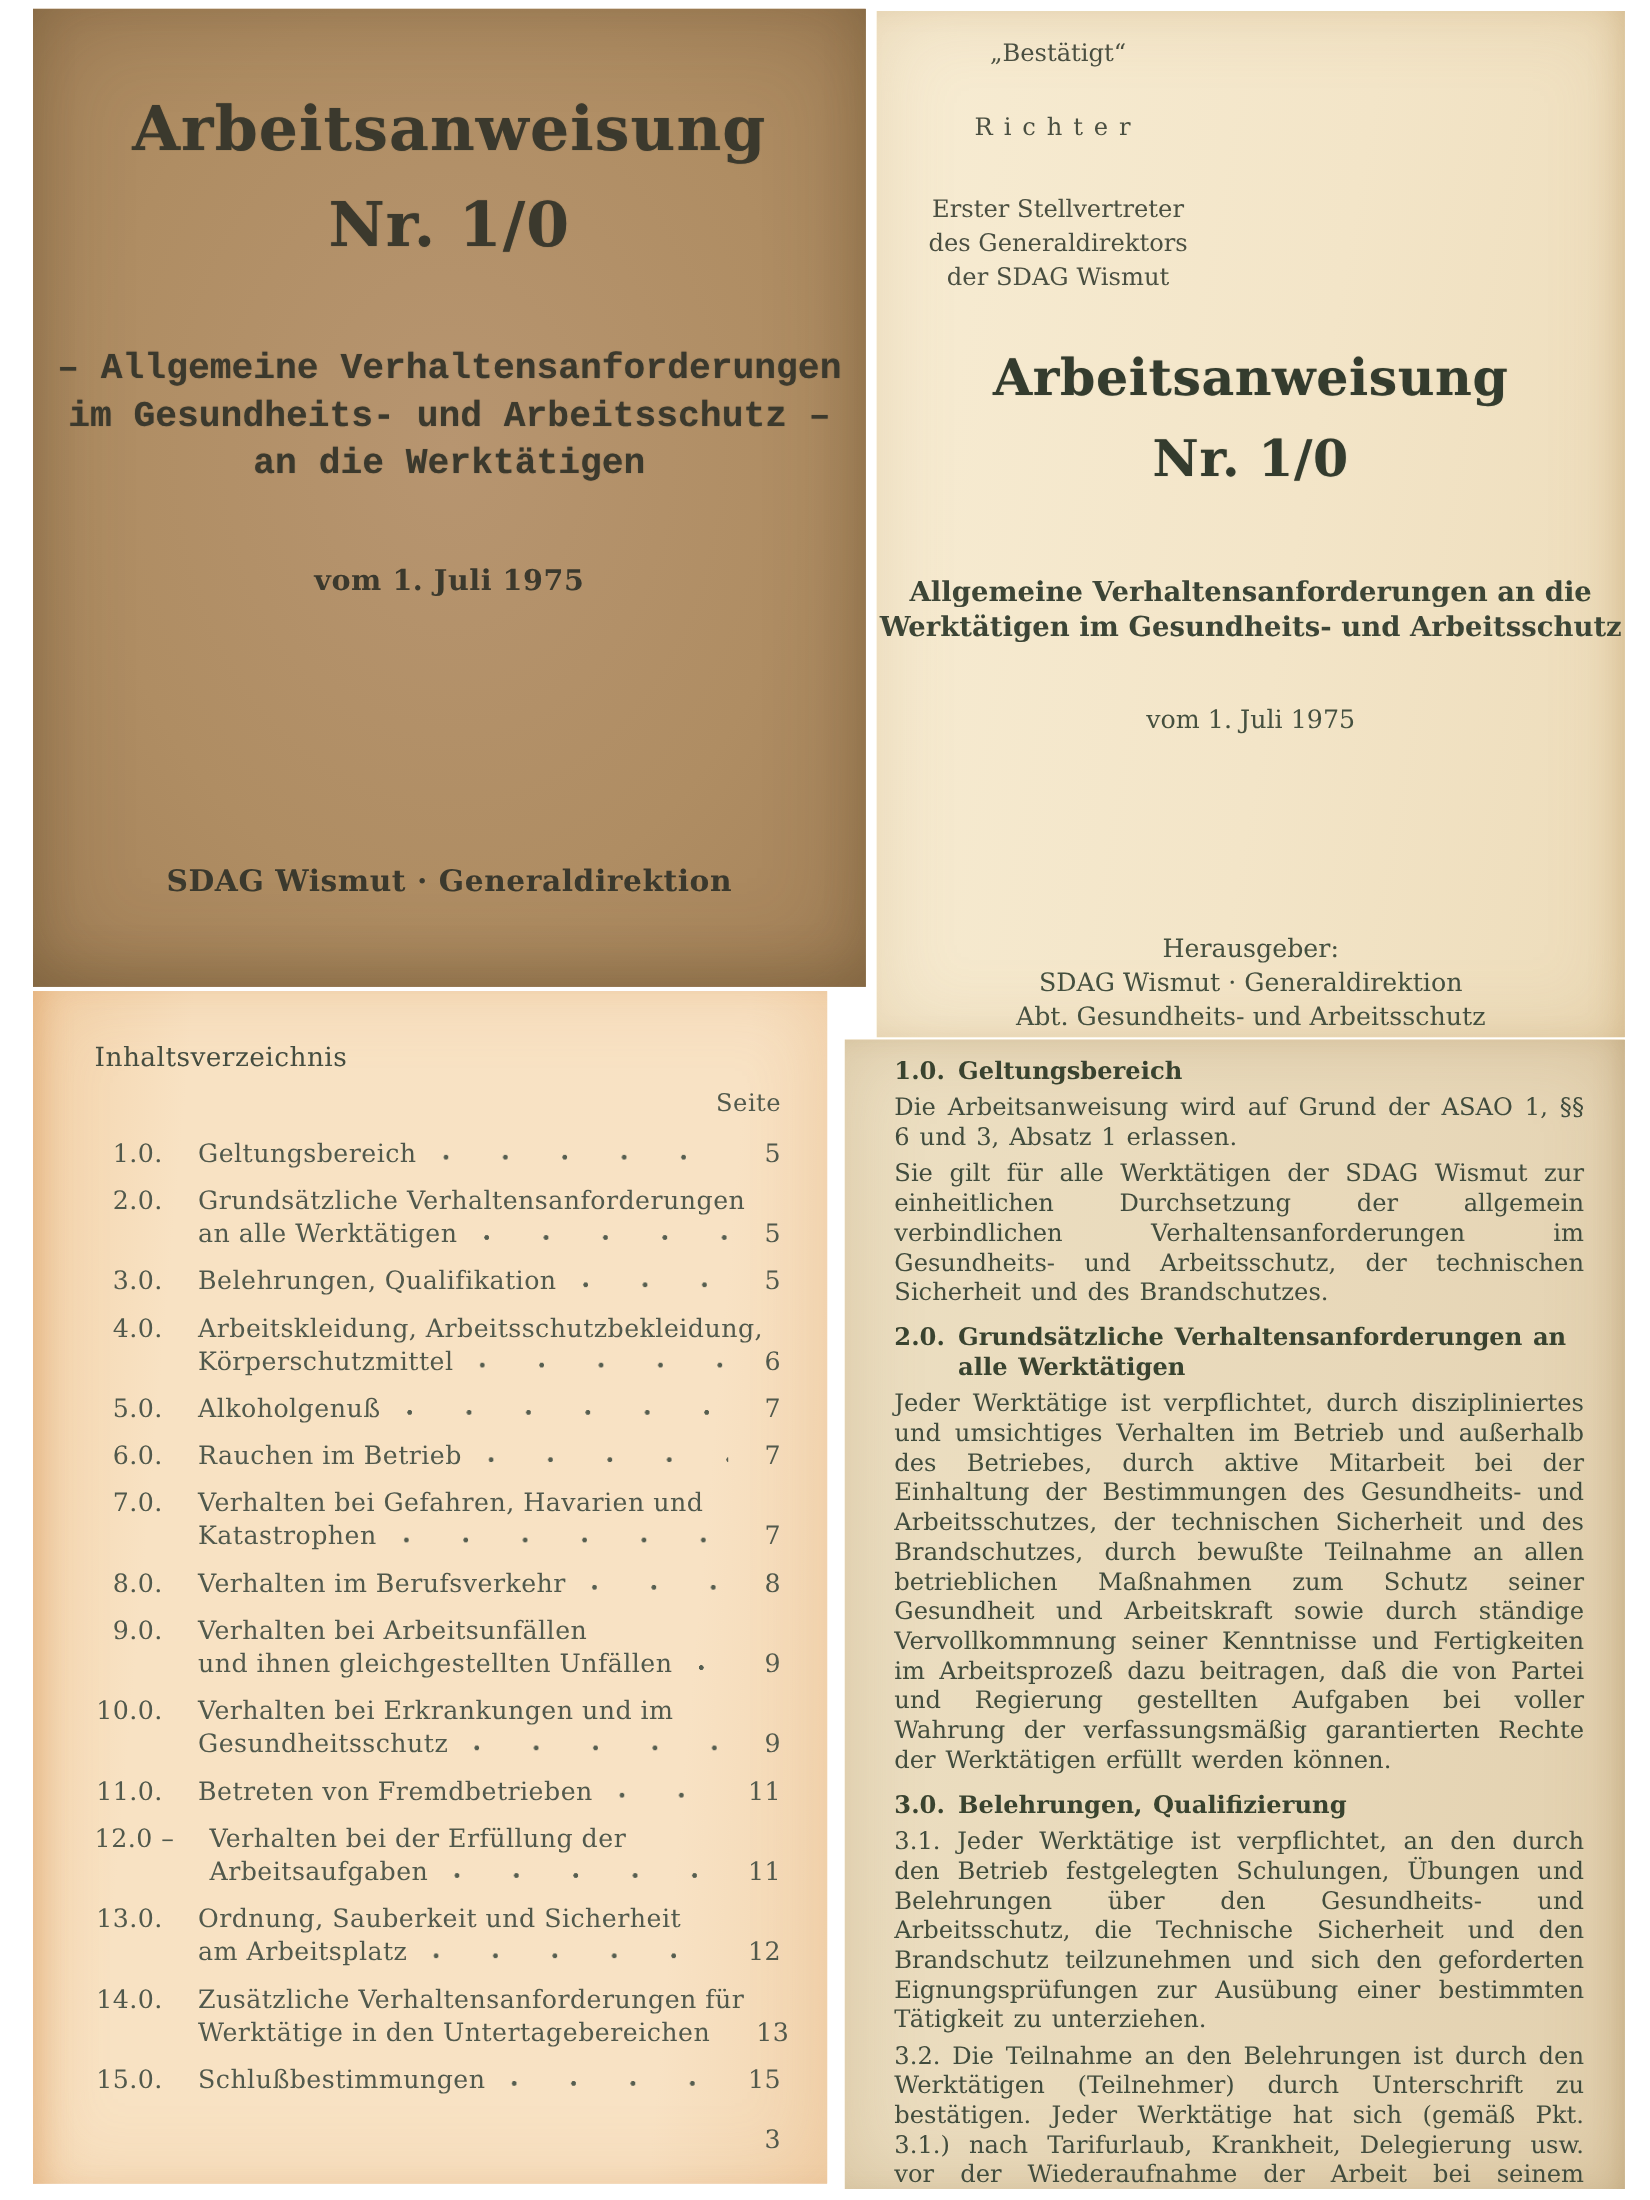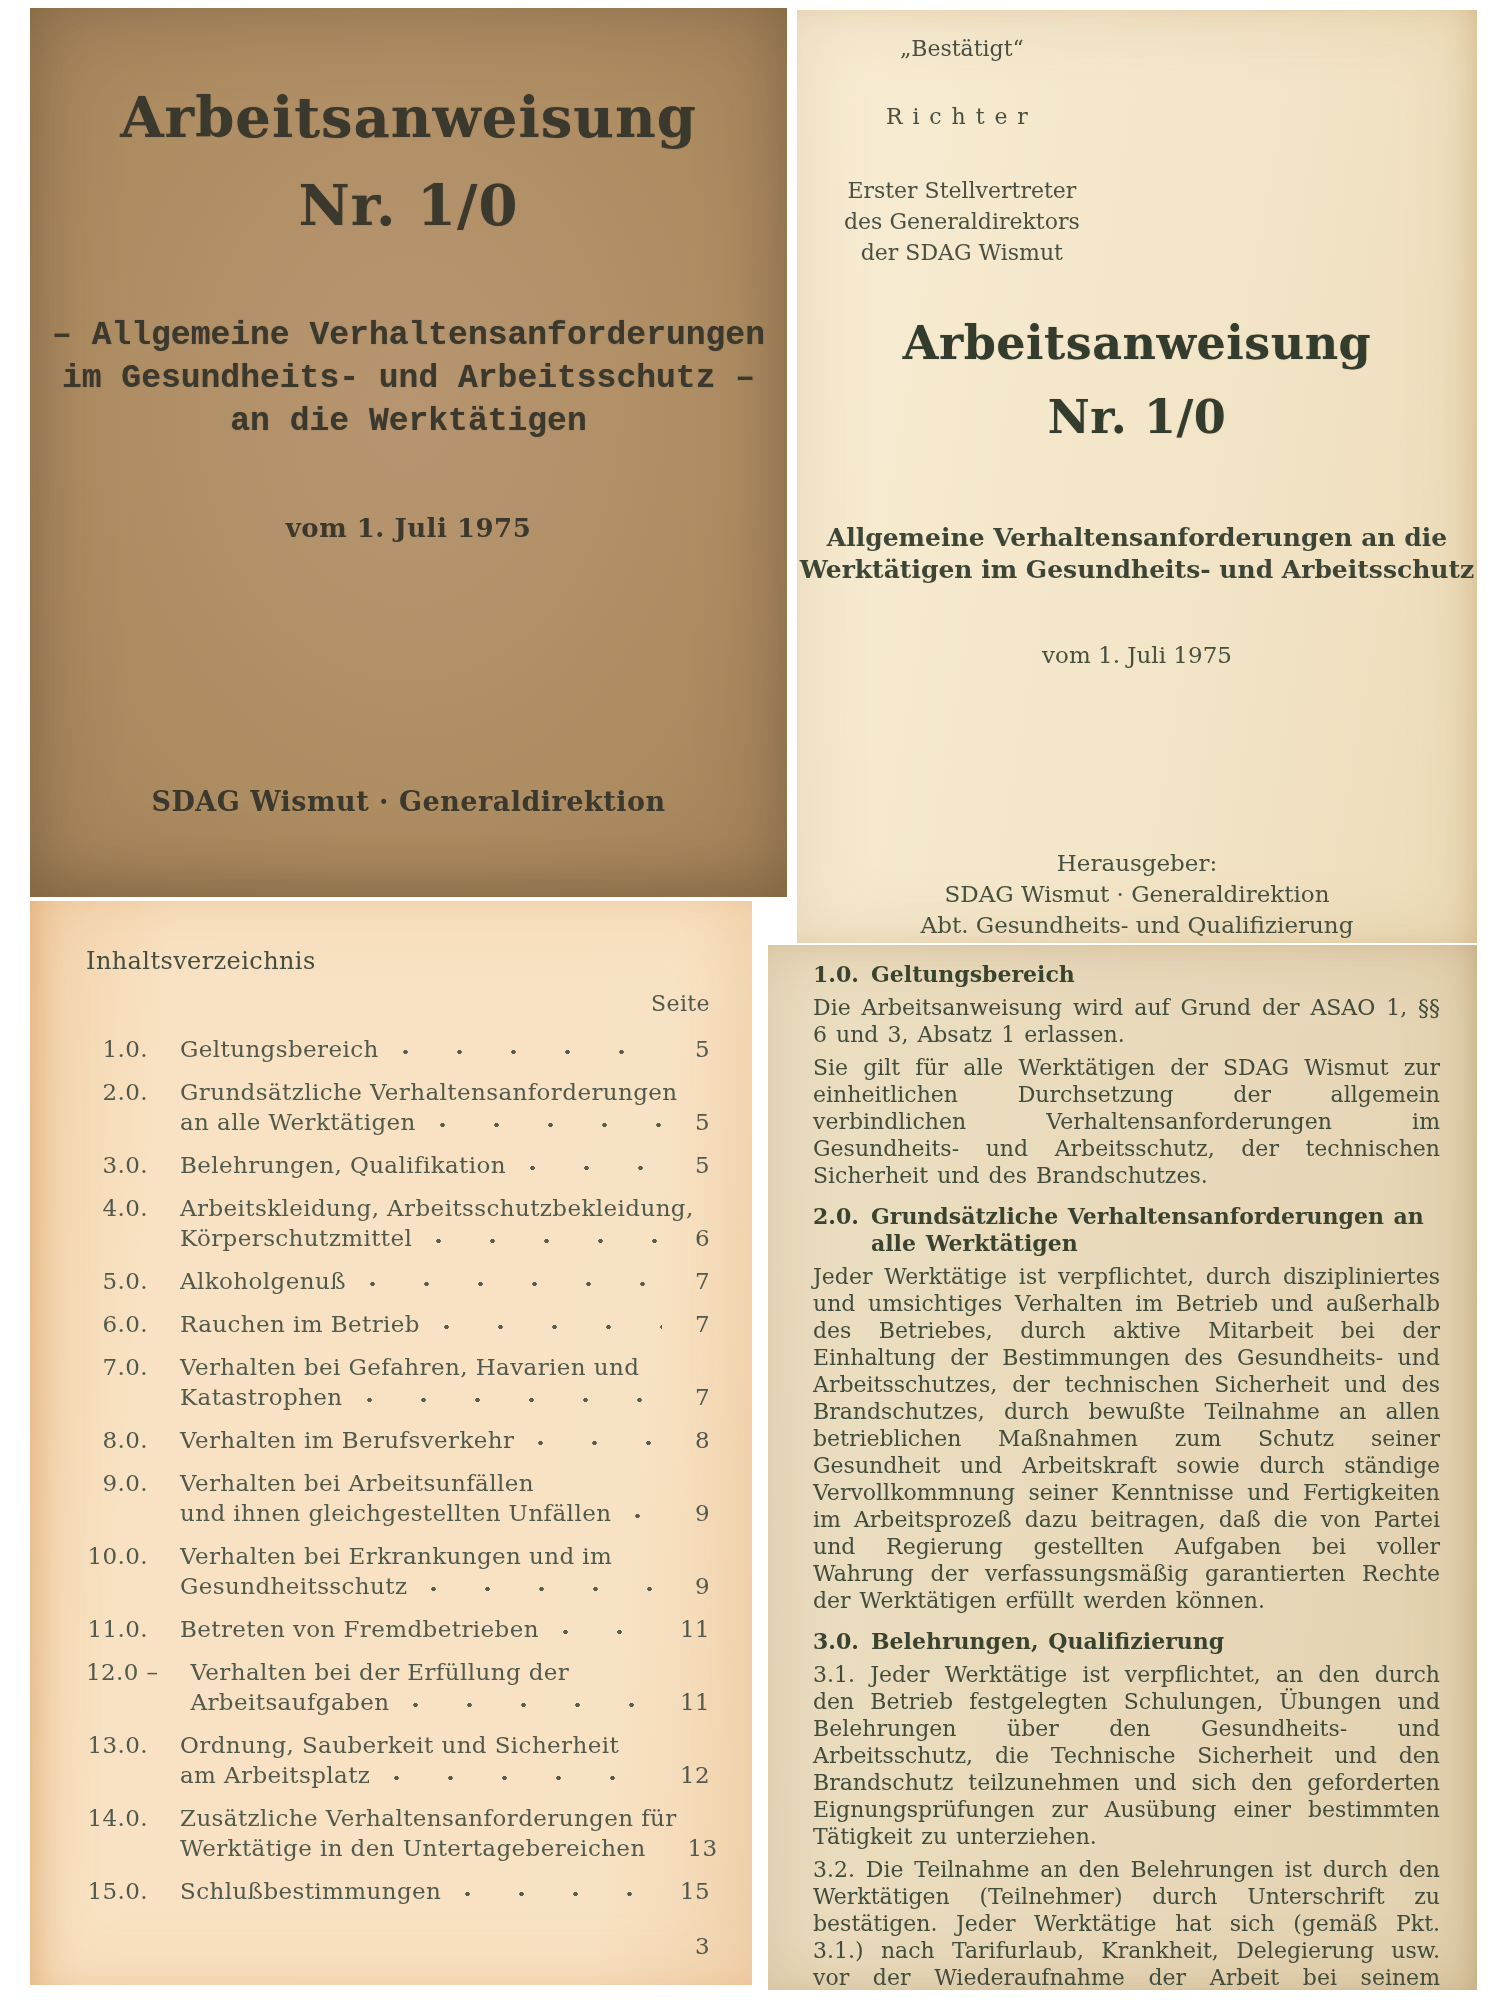--- a/index.html
+++ b/index.html
@@ -136,21 +136,21 @@
   <div class="tp-title l1">Arbeitsanweisung</div>
   <div class="tp-title l2">Nr. 1/0</div>
   <div class="tp-sub">
     <div>Allgemeine Verhaltensanforderungen an die</div>
     <div>Werktätigen im Gesundheits- und Arbeitsschutz</div>
   </div>
   <div class="tp-date">vom 1. Juli 1975</div>
   <div class="tp-pub">
     <div>Herausgeber:</div>
     <div>SDAG Wismut · Generaldirektion</div>
-    <div>Abt. Gesundheits- und Qualifizierung</div>
+    <div>Abt. Gesundheits- und Arbeitsschutz</div>
   </div>
 </section>
 
 <section class="page toc">
   <div class="toc-heading">Inhaltsverzeichnis</div>
   <div class="toc-seite">Seite</div>
   <div class="toc-rows">
 
     <div class="trow">
       <span class="tnum">1.0.</span>

